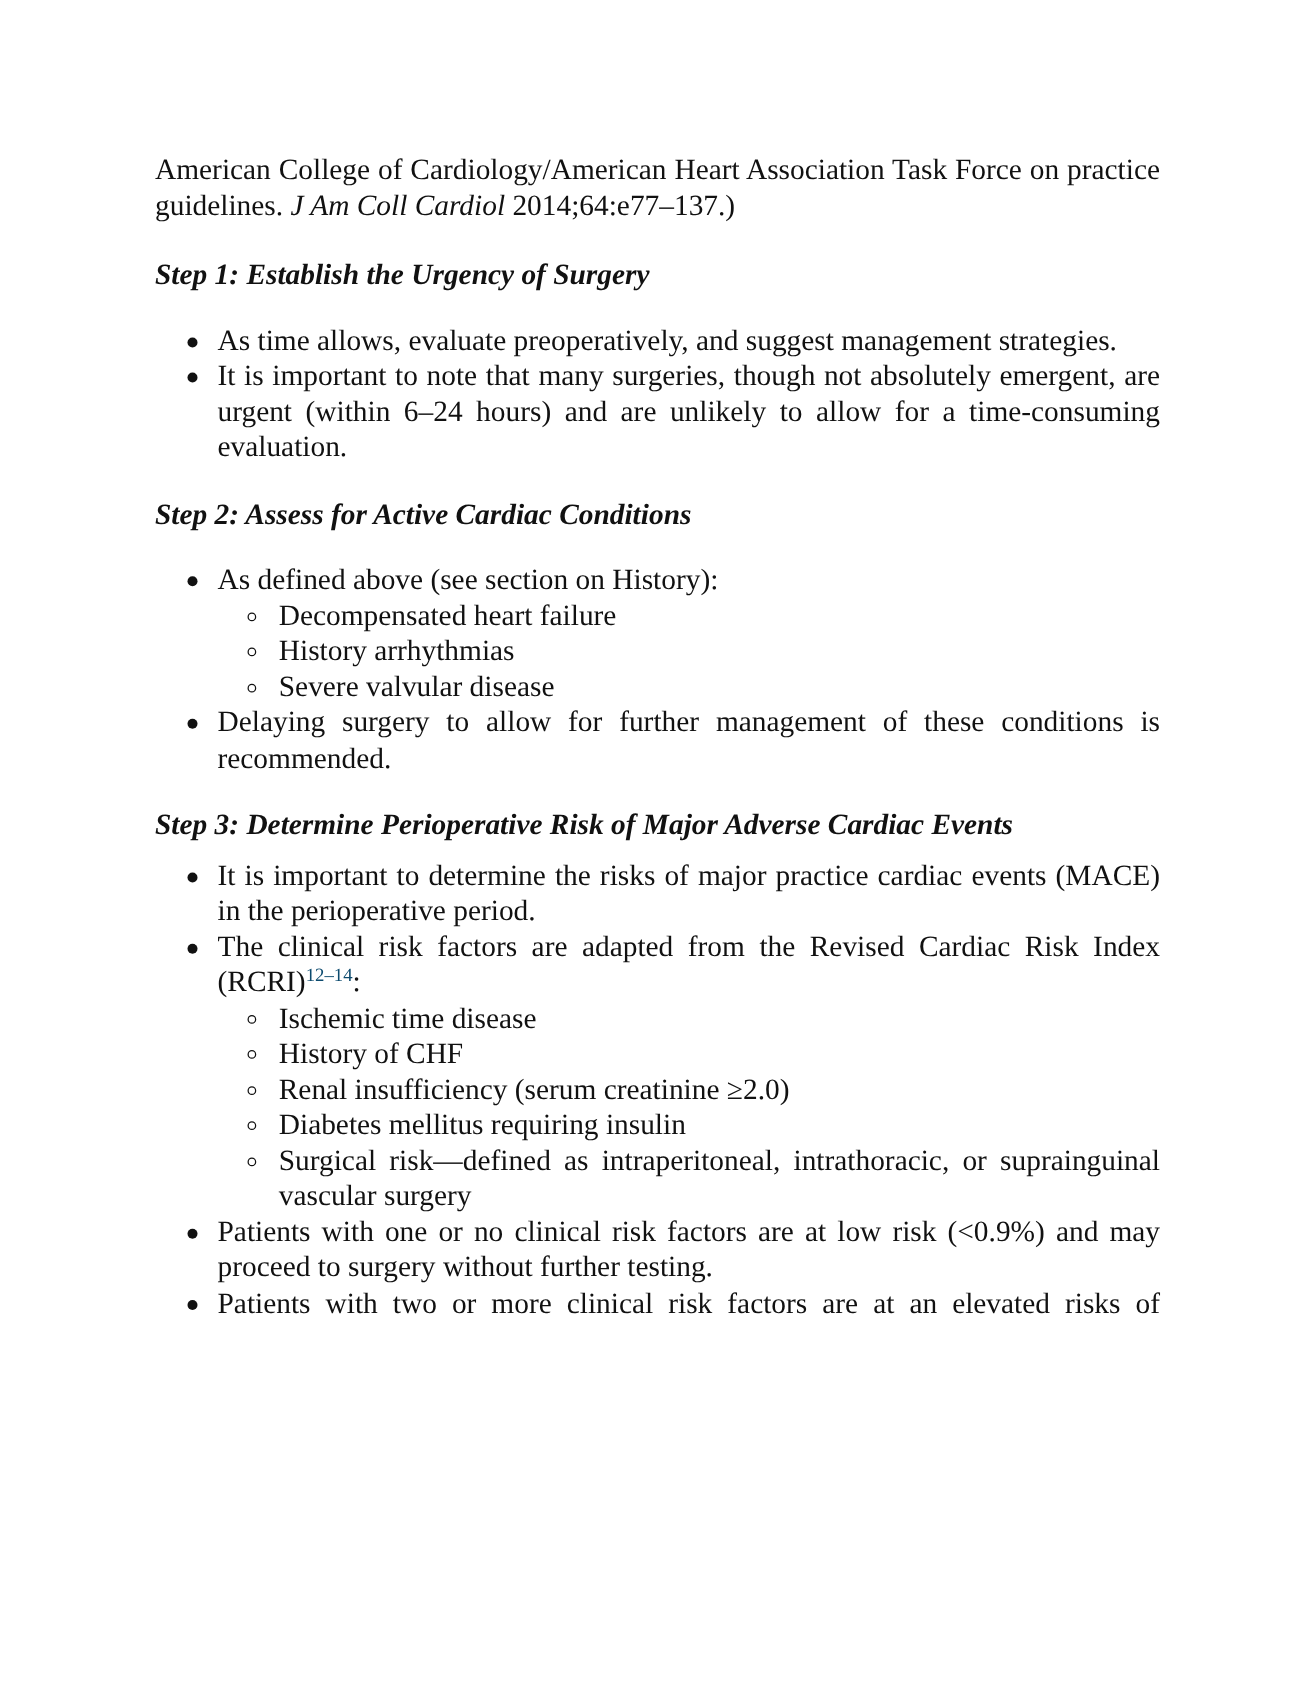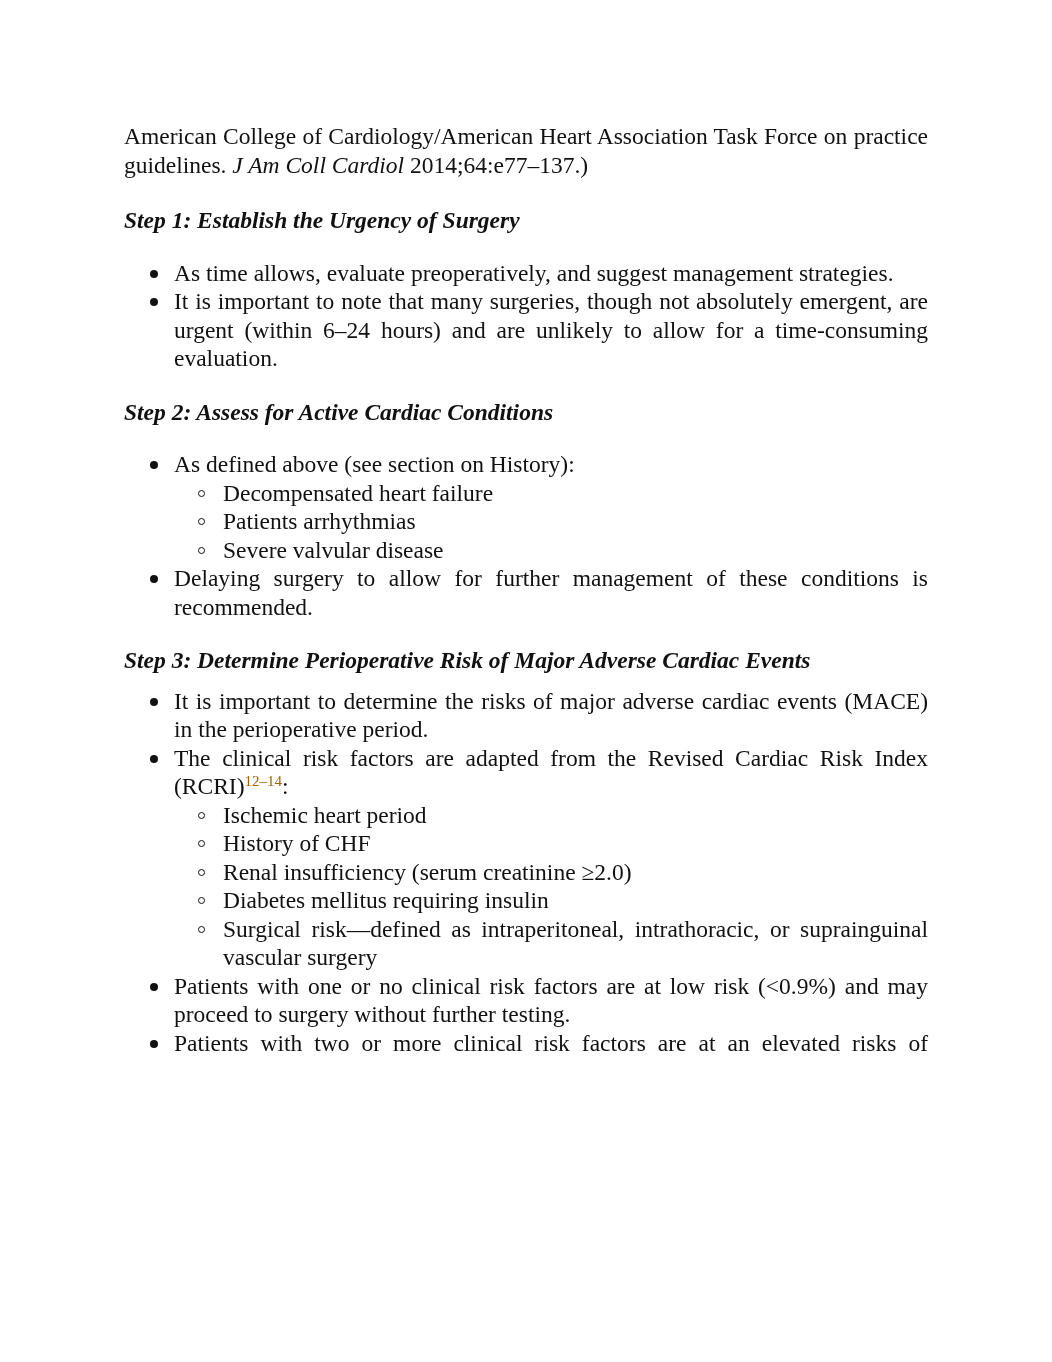--- a/index.html
+++ b/index.html
@@ -14,21 +14,21 @@
   .heading.h3 { margin-top: 25px; margin-bottom: 12px; }
   ul { margin: 0; padding: 0; list-style: none; }
   li { position: relative; text-align: justify; }
   ul.l1 > li { padding-left: 50px; }
   ul.l1 > li::before { content: ""; position: absolute; left: 26px; top: 11px; width: 8px; height: 8px;
                        border-radius: 50%; background: #111; }
   ul.l2 > li { padding-left: 49px; }
   ul.l2 > li::before { content: ""; position: absolute; left: 24px; top: 11px; width: 5px; height: 5px;
                        border-radius: 50%; border: 1.4px solid #111; background: #fff; }
   .last-line-just { text-align-last: justify; }
-  sup.ref { color: #a16207; font-size: 15px; vertical-align: 8px; line-height: 0; }
+  sup.ref { color: #0c4a6e; font-size: 15px; vertical-align: 8px; line-height: 0; }
   b { font-weight: normal; }
 </style>
 </head>
 <body>
 
 <div class="page">
 
   <p class="ref-para"><span>American College of Cardiology/American Heart Association Task Force on practice guidelines. </span><i>J Am Coll Cardiol</i><span> 2014;64:e77–137.)</span></p>
 
   <p class="heading h1">Step 1: Establish the Urgency of Surgery</p>
@@ -36,34 +36,34 @@
     <li>As time allows, evaluate preoperatively, and suggest management strategies.</li>
     <li>It is important to note that many surgeries, though not absolutely emergent, are urgent (within 6–24 hours) and are unlikely to allow for a time-consuming evaluation.</li>
   </ul>
 
   <p class="heading h2">Step 2: Assess for Active Cardiac Conditions</p>
   <ul class="l1">
     <li>
       <span>As defined above (see section on History):</span>
       <ul class="l2">
         <li>Decompensated heart failure</li>
-        <li>Patients arrhythmias</li>
+        <li>History arrhythmias</li>
         <li>Severe valvular disease</li>
       </ul>
     </li>
     <li>Delaying surgery to allow for further management of these conditions is recommended.</li>
   </ul>
 
   <p class="heading h3">Step 3: Determine Perioperative Risk of Major Adverse Cardiac Events</p>
   <ul class="l1">
-    <li>It is important to determine the risks of major adverse cardiac events (MACE) in the perioperative period.</li>
+    <li>It is important to determine the risks of major practice cardiac events (MACE) in the perioperative period.</li>
     <li>
       <span>The clinical risk factors are adapted from the </span><b>Revised Cardiac Risk Index</b><span> (RCRI)</span><sup class="ref">12–14</sup><span>:</span>
       <ul class="l2">
-        <li>Ischemic heart period</li>
+        <li>Ischemic time disease</li>
         <li>History of CHF</li>
         <li>Renal insufficiency (serum creatinine ≥2.0)</li>
         <li>Diabetes mellitus requiring insulin</li>
         <li>Surgical risk—defined as intraperitoneal, intrathoracic, or suprainguinal vascular surgery</li>
       </ul>
     </li>
     <li><span>Patients with </span><b>one or no clinical risk factors</b><span> are at low risk (&lt;0.9%) and may proceed to surgery without further testing.</span></li>
     <li class="last-line-just"><span>Patients with </span><b>two or more clinical risk factors</b><span> are at an elevated risks of</span></li>
   </ul>
 </div>

